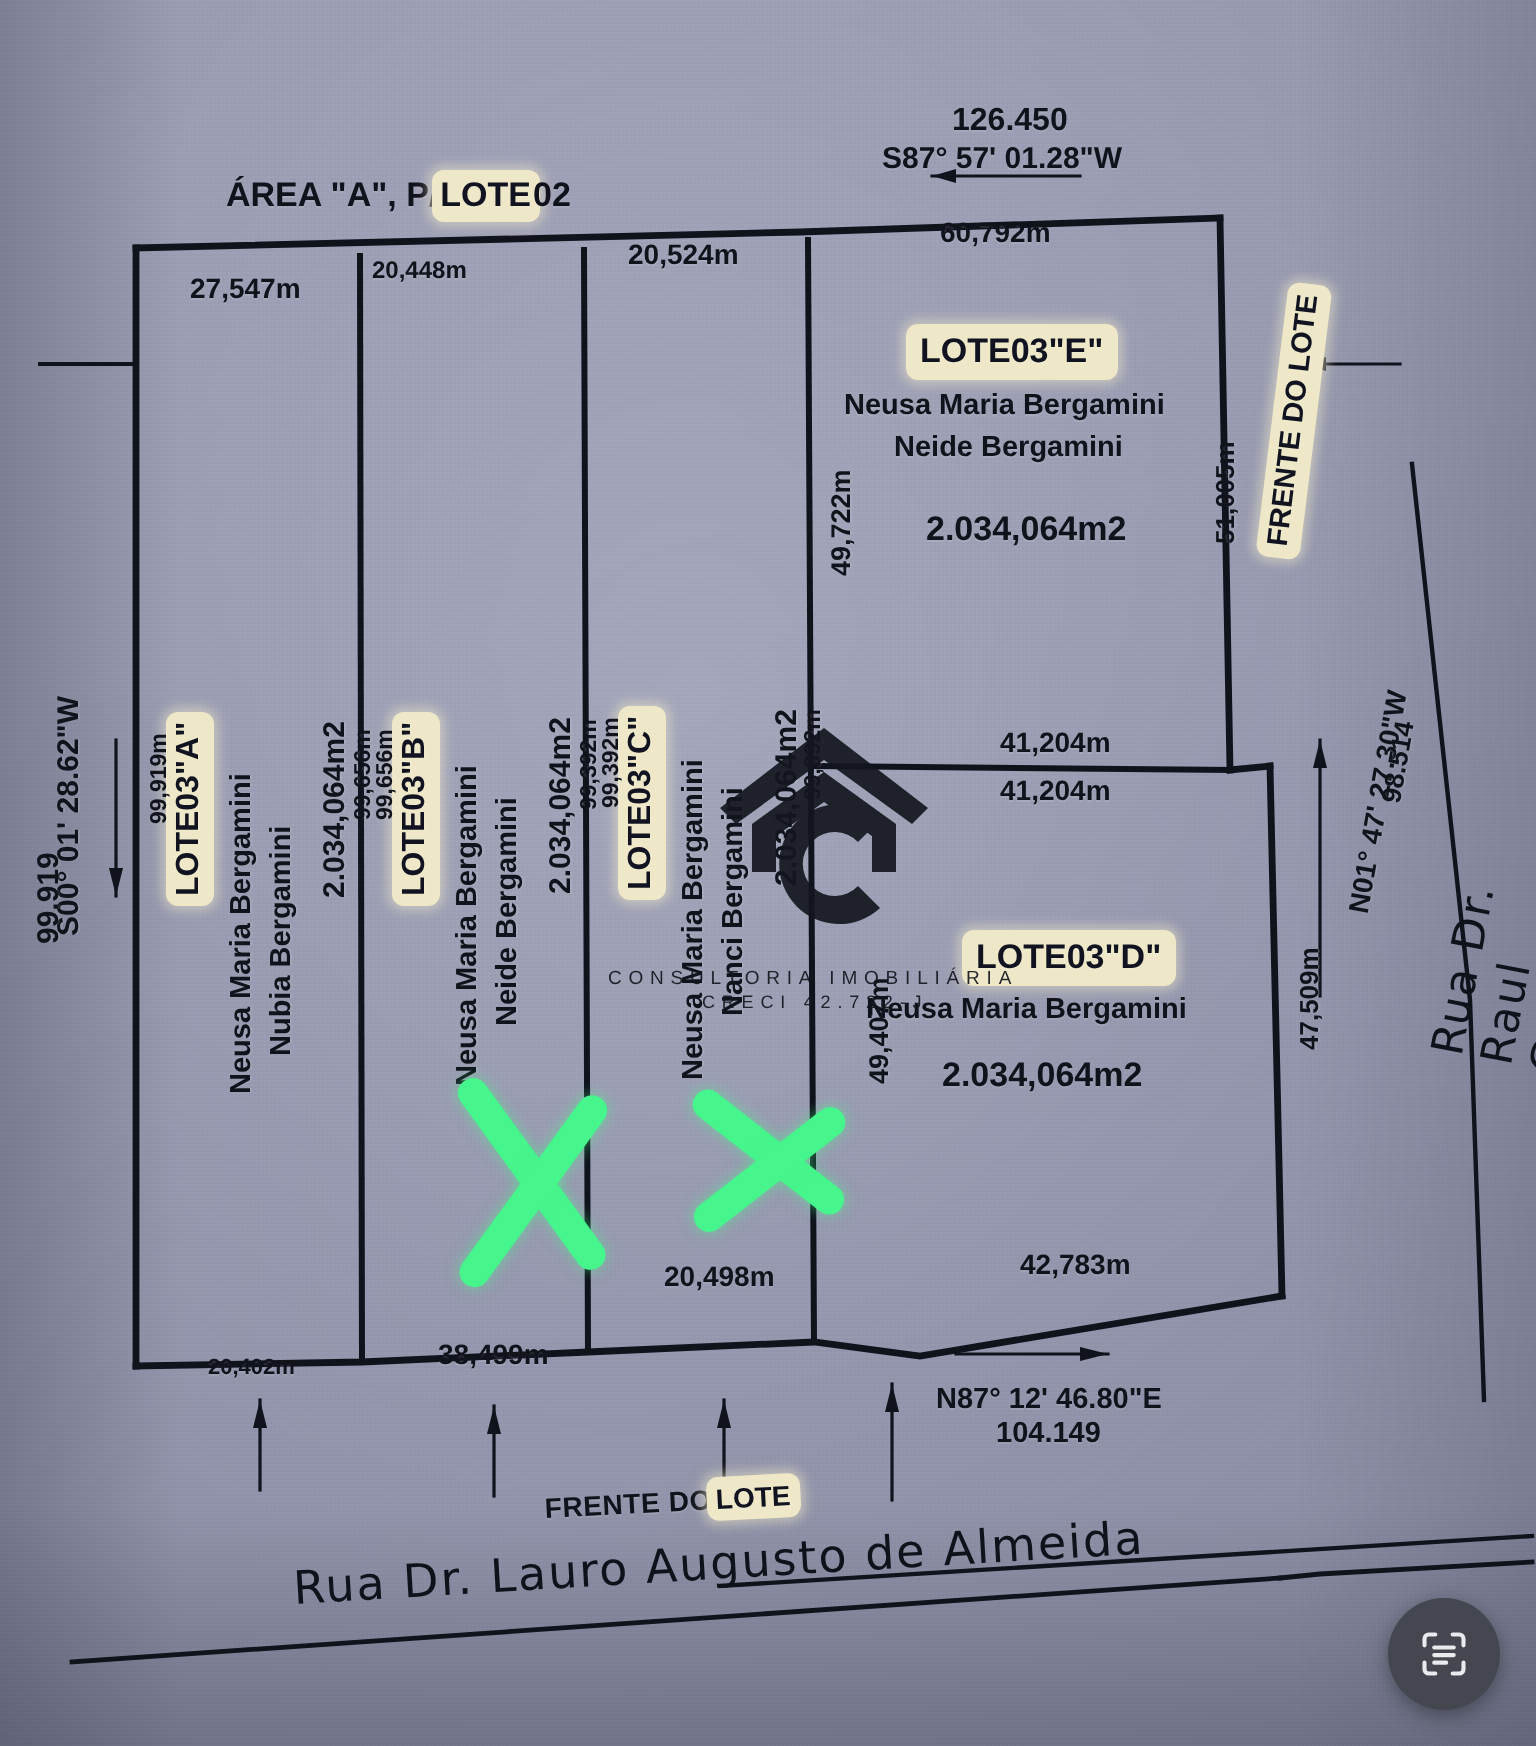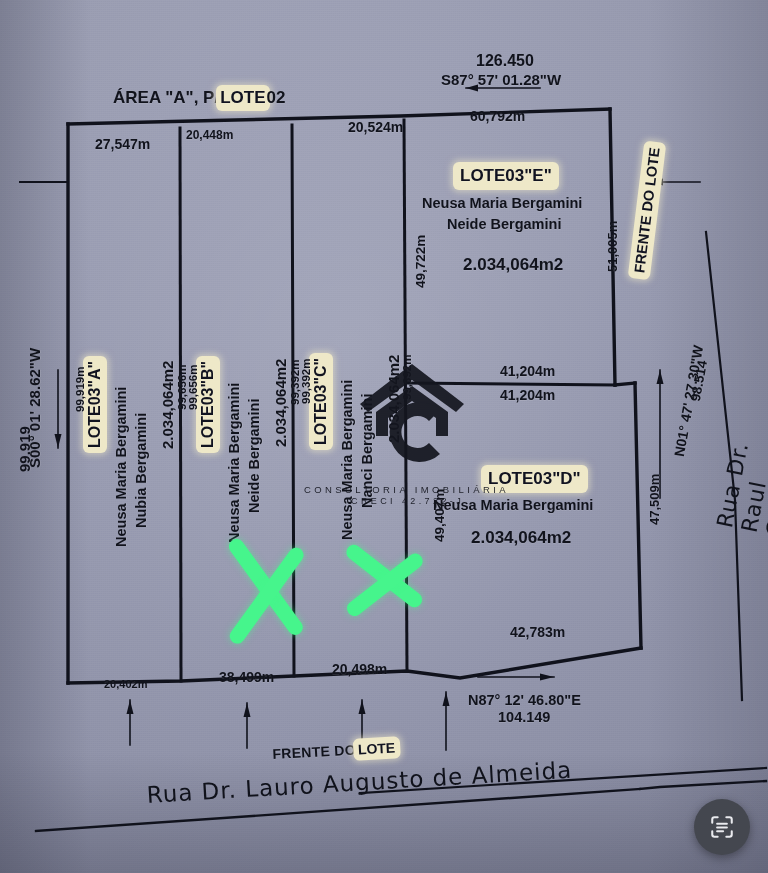--- a/index.html
+++ b/index.html
@@ -156,21 +156,21 @@
   <div class="t" style="left:441px;top:71px;font-size:15px;">S87° 57' 01.28"W</div>
 
   <div style="position:absolute;left:113px;top:88px;display:flex;align-items:baseline;">
     <span class="t" style="position:relative;font-size:17px;">ÁREA "A", P/ </span>
     <span class="t hl" style="position:relative;font-size:17px;padding:0 1px;">LOTE</span>
     <span class="t" style="position:relative;font-size:17px;"> 02</span>
   </div>
 
   <div class="t" style="left:95px;top:136px;font-size:14px;">27,547m</div>
   <div class="t" style="left:186px;top:128px;font-size:12px;">20,448m</div>
-  <div class="t" style="left:314px;top:119px;font-size:14px;margin-left:34px;">20,524m</div>
+  <div class="t" style="left:314px;top:119px;font-size:14px;">20,524m</div>
   <div class="t" style="left:470px;top:108px;font-size:14px;">60,792m</div>
 
   <div class="t vert" style="left:26px;top:468px;font-size:15px;transform:rotate(-90deg);">S00° 01' 28.62"W</div>
   <div class="t vert" style="left:16px;top:472px;font-size:15px;transform:rotate(-90deg);">99.919</div>
 
   <div class="t vert hl" style="left:86px;top:450px;font-size:16px;transform:rotate(-90deg);padding:0 2px;">LOTE03"A"</div>
   <div class="t vert" style="left:74px;top:412px;font-size:11.5px;transform:rotate(-90deg);">99,919m</div>
   <div class="t vert" style="left:113px;top:547px;font-size:14.5px;transform:rotate(-90deg);">Neusa Maria Bergamini</div>
   <div class="t vert" style="left:133px;top:528px;font-size:14.5px;transform:rotate(-90deg);">Nubia Bergamini</div>
   <div class="t vert" style="left:159px;top:449px;font-size:15px;transform:rotate(-90deg);">2.034,064m2</div>
@@ -206,21 +206,21 @@
   <div class="t vert" style="left:432px;top:542px;font-size:13.5px;transform:rotate(-90deg);">49,407m</div>
   <div class="t vert" style="left:647px;top:525px;font-size:13px;transform:rotate(-90deg);">47,509m</div>
 
   <div class="t vert hl" style="left:631px;top:275px;font-size:14.5px;transform:rotate(-83deg);padding:0 3px;">FRENTE DO LOTE</div>
   <div class="t vert" style="left:671px;top:455px;font-size:14px;transform:rotate(-80deg);">N01° 47' 27.30"W</div>
   <div class="t vert" style="left:688px;top:400px;font-size:13.5px;transform:rotate(-80deg);">98.514</div>
   <div class="street vert" style="position:absolute;left:712px;top:525px;font-size:22px;transform:rotate(-79deg);transform-origin:0 0;">Rua Dr. Raul Guisard</div>
 
   <div class="t" style="left:104px;top:678px;font-size:11px;">20,402m</div>
   <div class="t" style="left:219px;top:669px;font-size:14px;">38,499m</div>
-  <div class="t" style="left:332px;top:661px;font-size:14px;">20,498m</div>
+  <div class="t" style="left:332px;top:630px;font-size:14px;">20,498m</div>
   <div class="t" style="left:510px;top:624px;font-size:14px;">42,783m</div>
 
   <div class="t" style="left:468px;top:692px;font-size:14.5px;">N87° 12' 46.80"E</div>
   <div class="t" style="left:498px;top:709px;font-size:14.5px;">104.149</div>
 
   <div style="position:absolute;left:272px;top:746px;display:flex;align-items:baseline;transform:rotate(-3deg);transform-origin:0 0;">
     <span class="t" style="position:relative;font-size:14px;letter-spacing:.3px;">FRENTE DO </span>
     <span class="t hl" style="position:relative;font-size:14px;padding:0 2px;">LOTE</span>
   </div>
 

